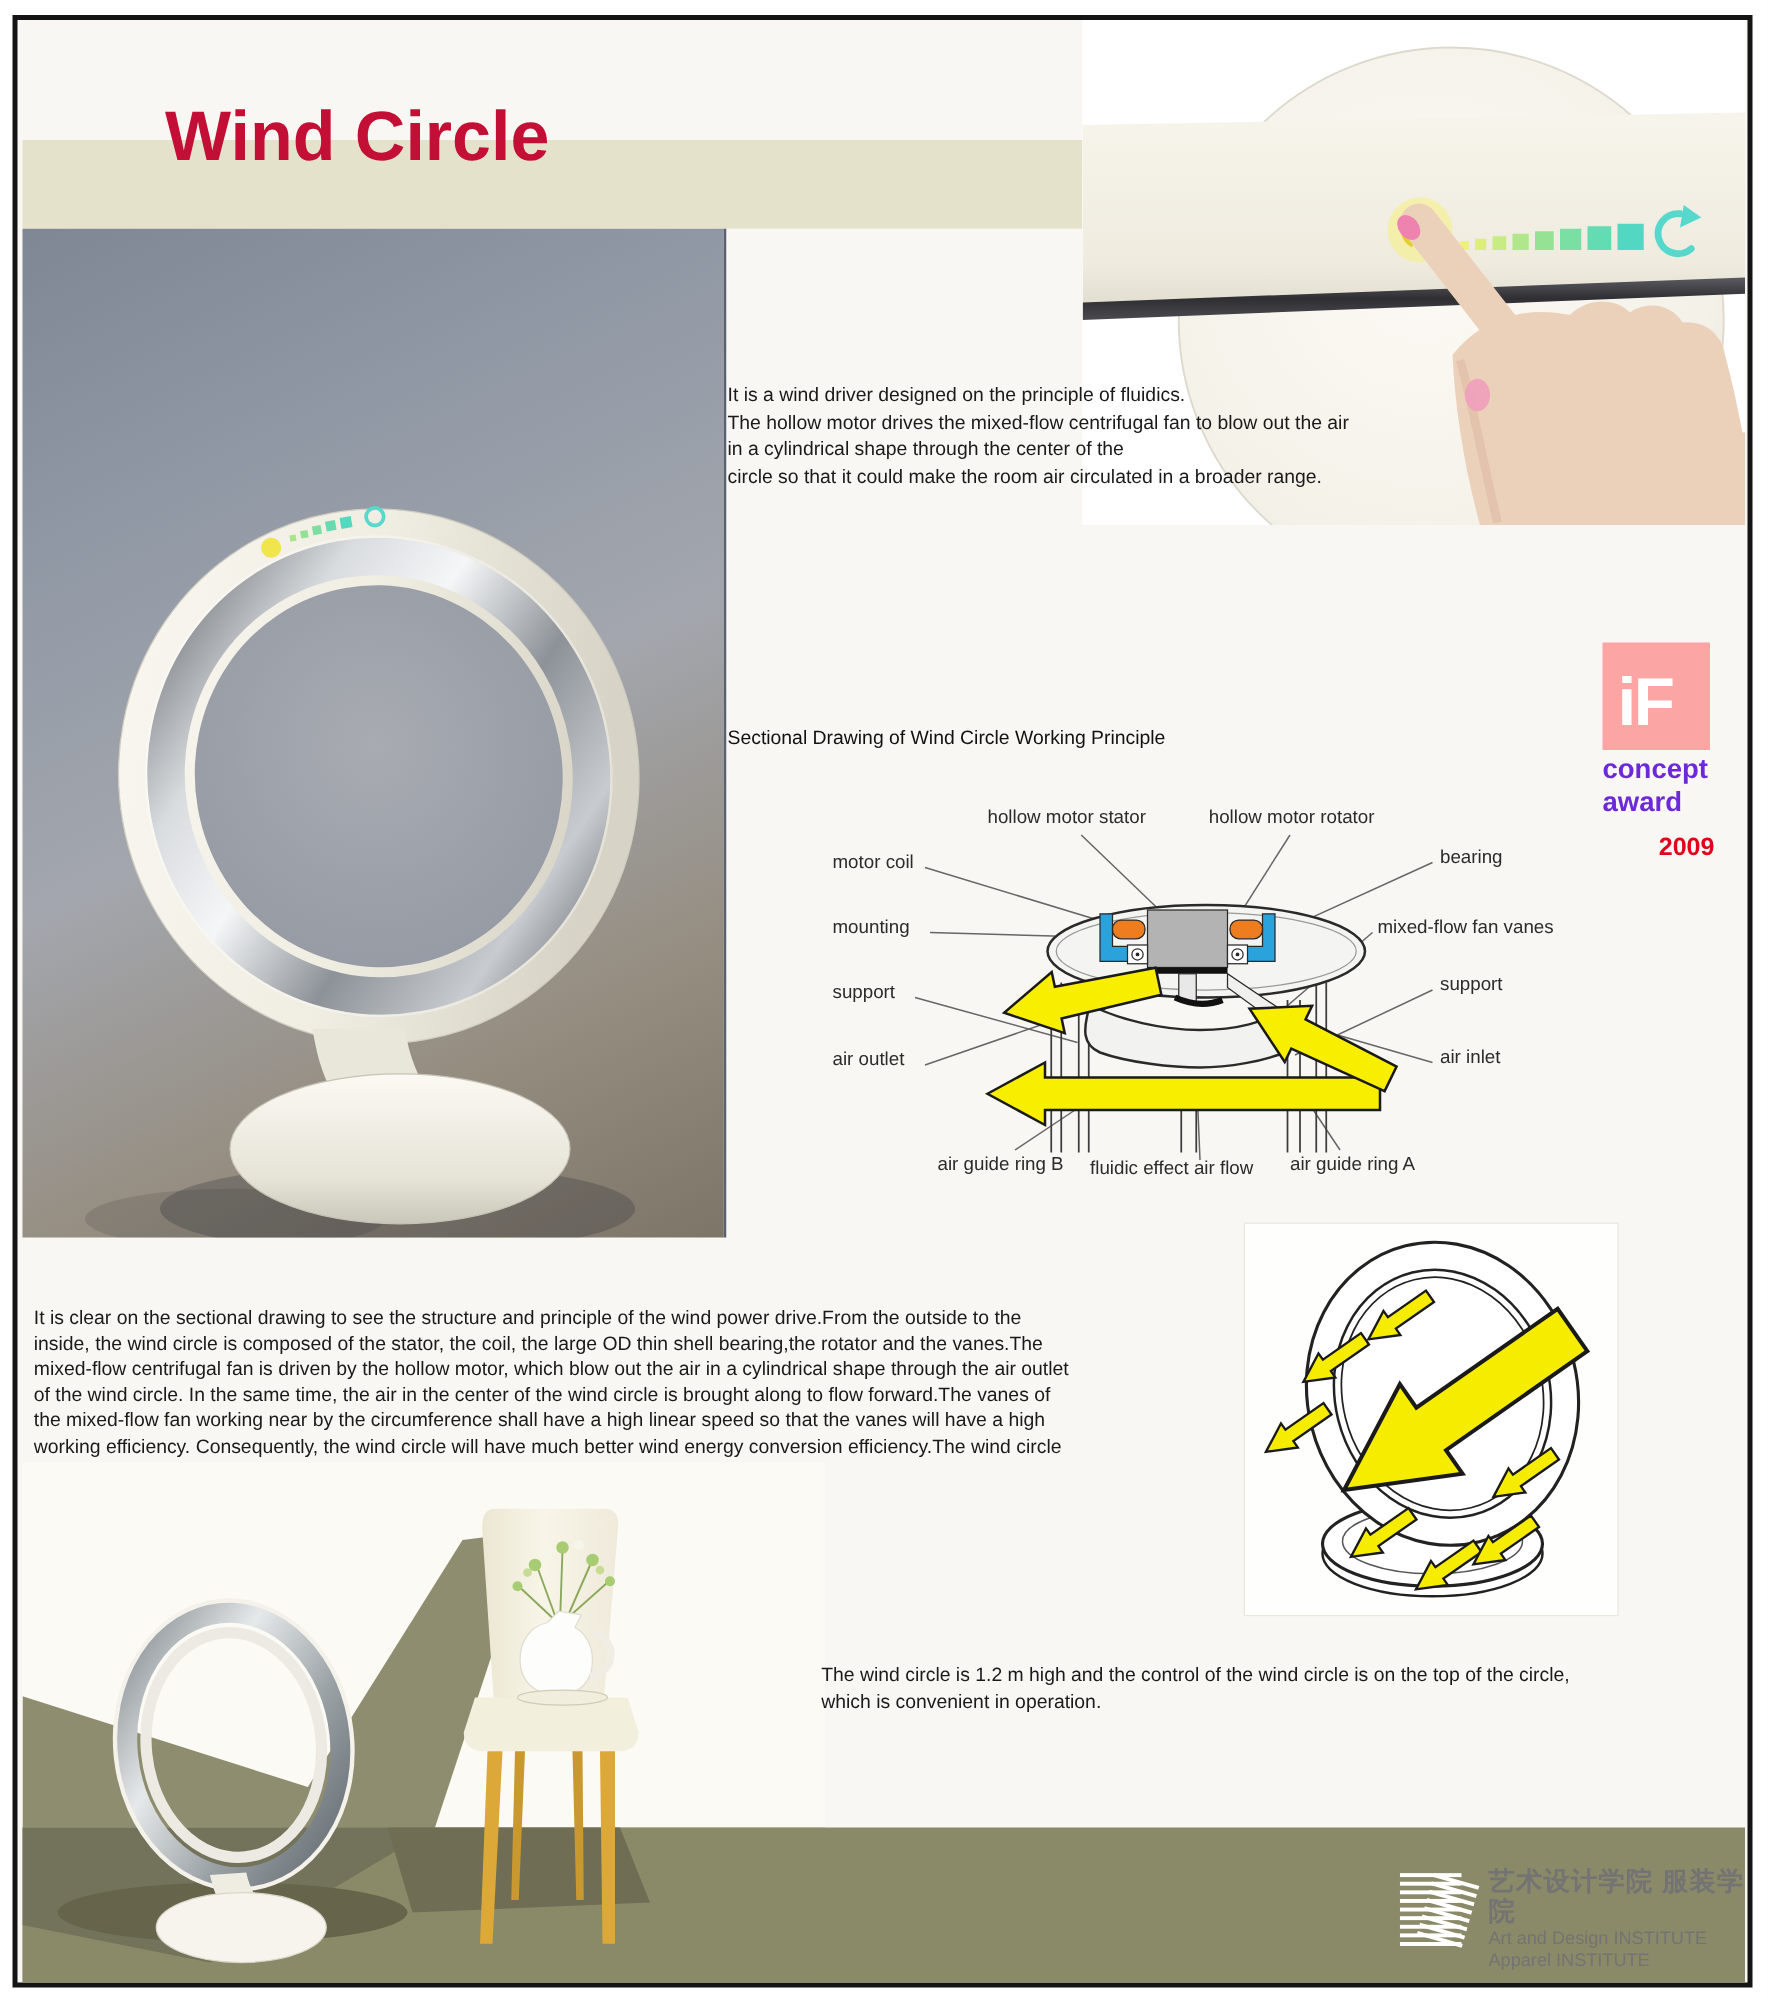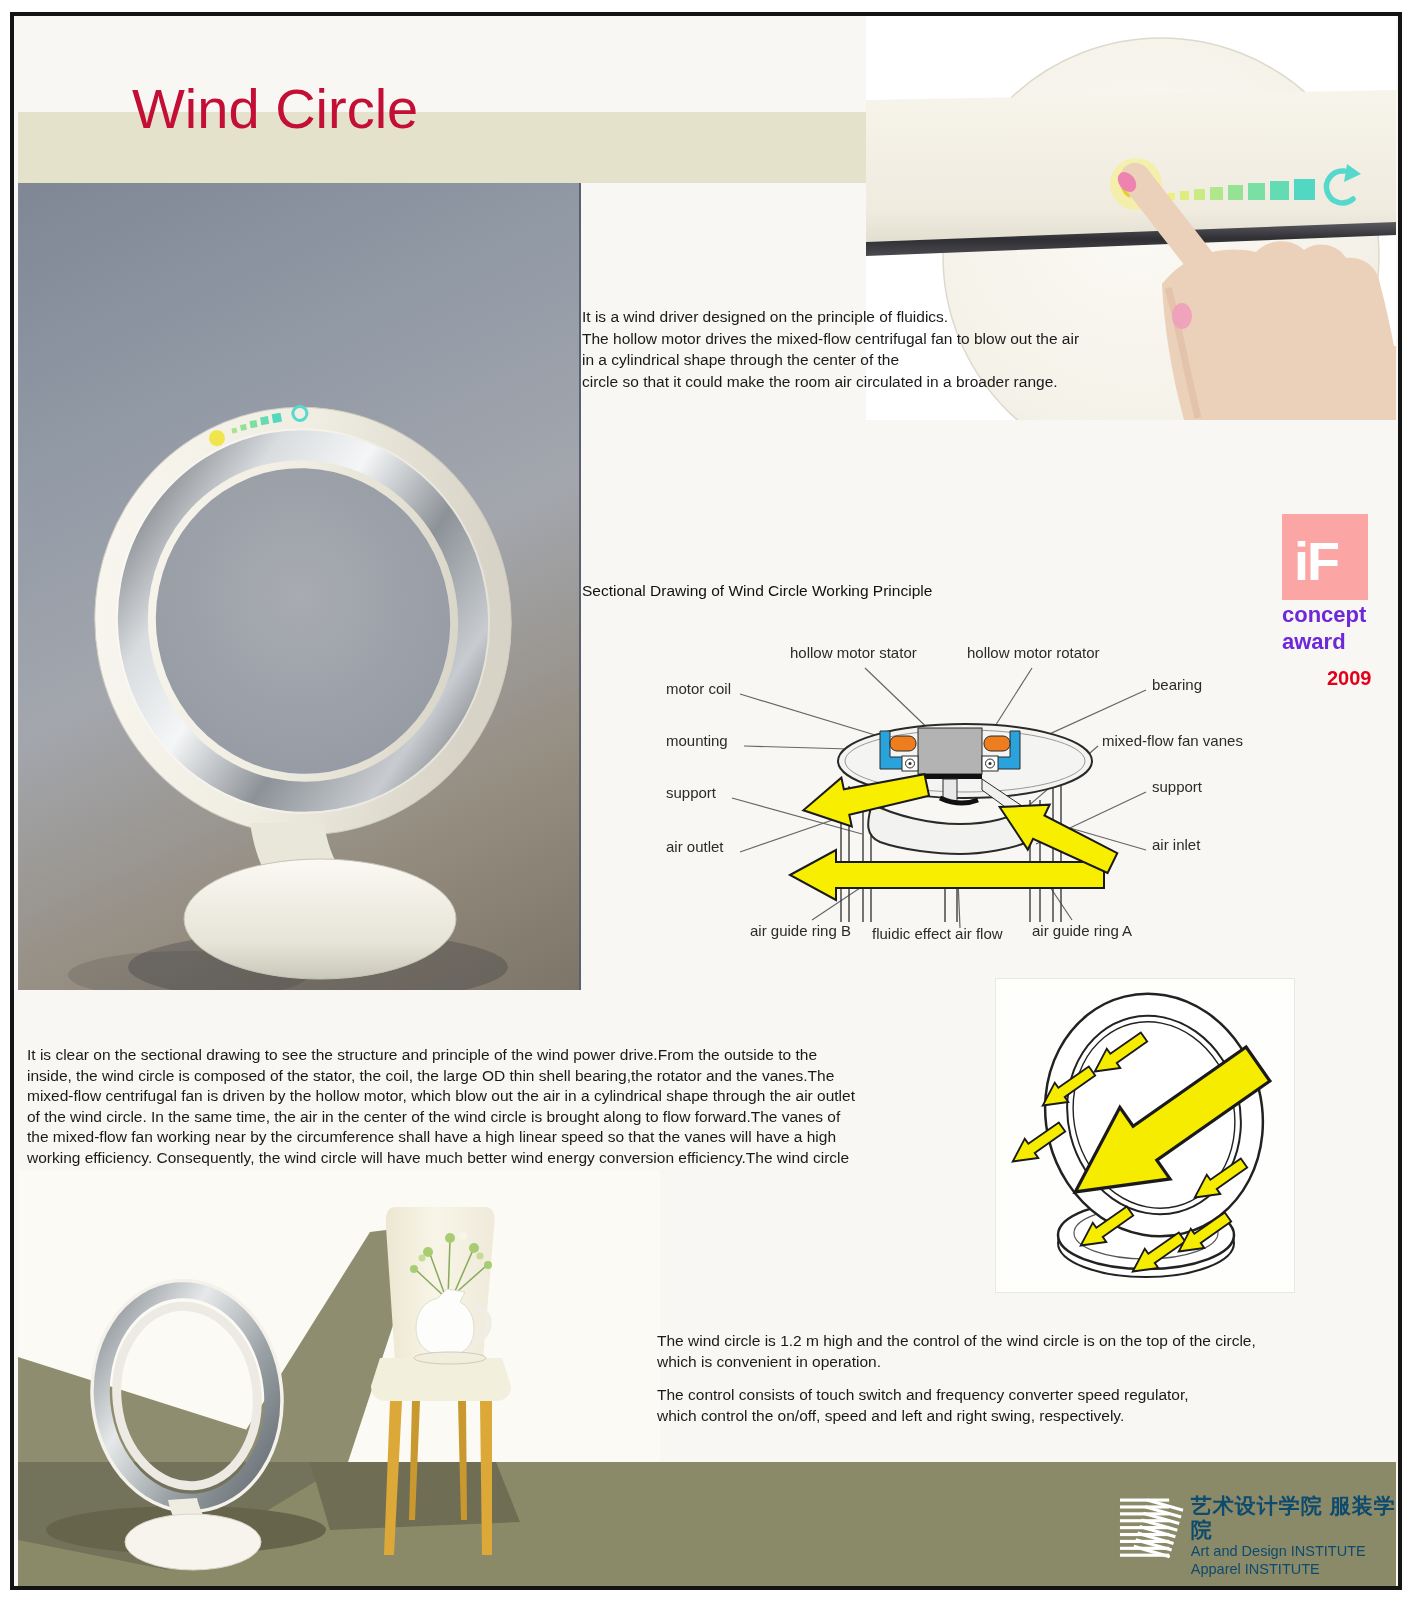--- a/index.html
+++ b/index.html
@@ -1,21 +1,21 @@
 <!DOCTYPE html>
 <html><head>
 <meta charset="utf-8">
 <style>
   html,body{margin:0;padding:0;background:#ffffff;}
   .page{position:relative;width:1414px;height:1600px;background:#ffffff;
         font-family:"Liberation Sans",sans-serif;color:#1a1a1a;overflow:hidden;}
   .frame{position:absolute;left:10px;top:12px;width:1392px;height:1578px;
          border:4px solid #141414;background:#f8f7f3;box-sizing:border-box;}
   .title-band{position:absolute;left:18px;top:112px;width:848px;height:71px;background:#e5e2cb;}
-  .page-title{position:absolute;left:132px;top:76px;margin:0;font-size:56px;font-weight:normal;
+  .page-title{position:absolute;left:132px;top:76px;margin:0;font-size:56px;font-weight:bold;
               color:#c30f35;letter-spacing:0px;}
   .photo-tr{position:absolute;left:866px;top:16px;width:530px;height:404px;background:#ffffff;overflow:hidden;}
   .photo-left{position:absolute;left:18px;top:183px;width:561px;height:807px;border-right:2px solid #596070;
       background:linear-gradient(155deg,#7f8795 0%,#929aa6 28%,#a3a6ad 52%,#98928а 70%,#958d80 78%,#7e7569 100%);
       background:linear-gradient(155deg,#7f8795 0%,#929aa6 28%,#a3a6ad 52%,#958d80 78%,#7e7569 100%);}
   .intro{position:absolute;left:582px;top:306px;width:790px;}
   .intro p{margin:0 0 14px 0;font-size:15.5px;line-height:21.5px;white-space:pre-line;}
   .section-label{position:absolute;left:582px;top:582px;font-size:15.5px;color:#111;}
   .diagram-wrap{position:absolute;left:640px;top:628px;width:650px;height:340px;}
   .award{position:absolute;left:1282px;top:514px;width:88px;}
@@ -27,21 +27,21 @@
   .mini-sq{width:17px;height:17px;background:#e2001a;display:inline-block;}
   .body-par{position:absolute;left:26px;top:1044px;width:915px;font-size:15.5px;line-height:20.6px;
             white-space:pre-line;margin:1px;}
   .scene{position:absolute;left:18px;top:1170px;width:642px;height:416px;}
   .olive-band{position:absolute;left:18px;top:1462px;width:1378px;height:124px;background:#8b8a68;}
   .line-draw{position:absolute;left:995px;top:978px;width:300px;height:315px;background:#fefefc;
              border:1px solid #e8e7e0;box-sizing:border-box;}
   .details{position:absolute;left:657px;top:1330px;width:730px;}
   .details p{margin:0 0 12px 0;font-size:15.5px;line-height:21px;white-space:pre-line;}
   .footer-logo{position:absolute;left:1118px;top:1494px;display:flex;align-items:flex-start;}
-  .footer-text{margin-left:0;color:#0c4a6e;}
+  .footer-text{margin-left:0;color:#737373;}
   .f-cn{font-size:21px;font-weight:bold;letter-spacing:1px;line-height:24px;}
   .f-en1,.f-en2{font-size:14.5px;line-height:18px;}
   svg text{font-family:"Liberation Sans",sans-serif;}
   .diag-label{font-size:15px;fill:#2b2b2b;}
 </style>
 </head>
 <body>
 
 <div class="page">
   <div class="frame"></div>
@@ -373,22 +373,20 @@
         <use href="#barrow" transform="translate(248,184) rotate(145) scale(0.62)" stroke-width="3"></use>
         <use href="#barrow" transform="translate(222,104) rotate(145) scale(0.62)" stroke-width="3"></use>
         <use href="#barrow" transform="translate(262,85) rotate(145) scale(2.3)" stroke-width="1.4"></use>
       </g>
     </svg>
   </div>
 
   <div class="details">
     <p>The wind circle is 1.2 m high and the control of the wind circle is on the top of the circle,
 which is convenient in operation.</p>
-    <p>The control consists of touch switch and frequency converter speed regulator,
-which control the on/off, speed and left and right swing, respectively.</p>
   </div>
 
   <div class="footer-logo">
     <svg width="74" height="72" viewBox="0 0 74 72">
       <g fill="#ffffff">
         <rect x="2" y="4" width="50" height="3.2"></rect>
           <rect x="2" y="11" width="50" height="3.2"></rect>
         <rect x="2" y="18" width="50" height="3.2"></rect>
           <rect x="2" y="25" width="50" height="3.2"></rect>
         <rect x="2" y="32" width="50" height="3.2"></rect>

